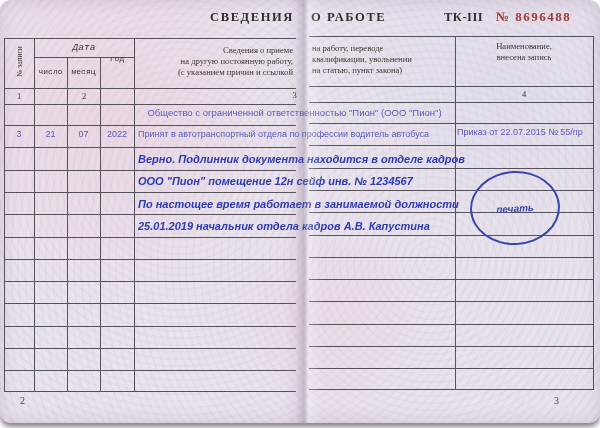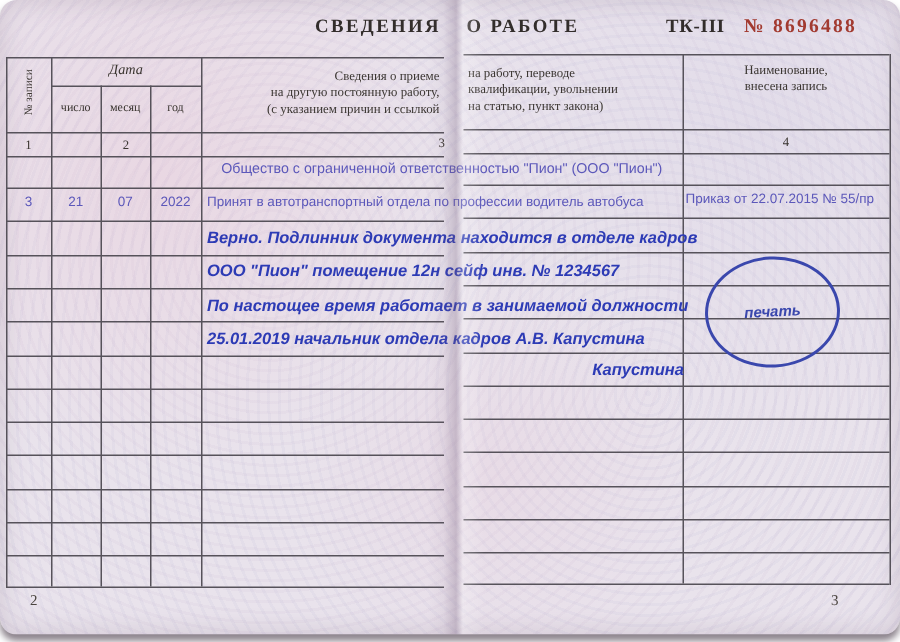--- a/index.html
+++ b/index.html
@@ -23,21 +23,21 @@
     box-shadow: 0 4px 5px rgba(45,30,45,.55), inset 0 0 18px rgba(120,95,120,.22);
     overflow:hidden;
   }
   .fold{
     position:absolute;top:0;bottom:0;left:285px;width:38px;
     background:linear-gradient(90deg, rgba(255,255,255,0) 0%, rgba(118,96,126,.07) 28%, rgba(118,96,126,.30) 50%, rgba(255,255,255,.25) 62%, rgba(255,255,255,0) 100%);
     z-index:5;pointer-events:none;
   }
   .rule{position:absolute;background:#56525a;z-index:1;}
   .txt{position:absolute;z-index:3;white-space:nowrap;}
-  .print{color:#3a3530;font-family:Liberation Serif, serif;}
+  .print{color:#3a3530;font-family:Liberation Mono, monospace;}
   .title{font-weight:bold;font-size:12.5px;letter-spacing:1.6px;color:#322d2b;}
   .serial{font-weight:bold;font-size:13px;letter-spacing:1.5px;color:#a23a30;}
   .hdr-small{font-size:8.6px;line-height:11px;color:#3b3632;font-family:"Liberation Serif", serif;white-space:normal;}
   .colnum{font-size:8.5px;color:#3a3530;text-align:center;}
   .typed{font-family:"Liberation Sans", sans-serif;font-size:9px;color:#5c58ba;}
   .note{font-family:"Liberation Sans", sans-serif;font-size:11px;font-weight:bold;font-style:italic;color:#2d3bb5;}
   .vert-label{
     position:absolute;left:-7px;top:57px;width:52px;text-align:center;
     transform:rotate(-90deg);font-size:7.5px;color:#3b3632;z-index:3;
     font-family:"Liberation Serif", serif;
@@ -63,21 +63,21 @@
 
   <div class="txt title rt" style="left:148px;top:10px;width:146px;">СВЕДЕНИЯ</div>
   <div class="txt title" style="left:311px;top:10px;">О РАБОТЕ</div>
   <div class="txt title" style="left:444px;top:10px;letter-spacing:.5px;">ТК-III</div>
   <div class="txt serial" style="left:496px;top:9px;">№ 8696488</div>
 
   <div class="vert-label">№ записи</div>
   <div class="txt print ctr" style="left:34px;top:42px;width:100px;font-size:9.5px;font-style:italic;">Дата</div>
   <div class="txt print ctr" style="left:34px;top:67px;width:33px;font-size:8px;text-align:center;">число</div>
   <div class="txt print ctr" style="left:67px;top:67px;width:33px;font-size:8px;">месяц</div>
-  <div class="txt print ctr" style="left:100px;top:67px;width:34px;font-size:8px;">год</div>
+  <div class="txt print ctr" style="left:100px;top:54px;width:34px;font-size:8px;">год</div>
 
   <div class="txt hdr-small rt" style="left:140px;top:45px;width:153px;">
     <div>Сведения о приеме</div>
     <div>на другую постоянную работу,</div>
     <div>(с указанием причин и ссылкой</div>
   </div>
   <div class="txt hdr-small" style="left:312px;top:43px;width:150px;">
     <div>на работу, переводе</div>
     <div>квалификации, увольнении</div>
     <div>на статью, пункт закона)</div>
@@ -98,21 +98,20 @@
   <div class="txt typed ctr" style="left:34px;top:129px;width:33px;">21</div>
   <div class="txt typed ctr" style="left:67px;top:129px;width:33px;">07</div>
   <div class="txt typed ctr" style="left:100px;top:129px;width:34px;">2022</div>
   <div class="txt typed" style="left:138px;top:129px;">Принят в автотранспортный отдела по профессии водитель автобуса</div>
   <div class="txt typed" style="left:457px;top:127px;">Приказ от 22.07.2015 № 55/пр</div>
 
   <div class="txt note" style="left:138px;top:153px;">Верно. Подлинник документа находится в отделе кадров</div>
   <div class="txt note" style="left:138px;top:175px;">ООО "Пион" помещение 12н сейф инв. № 1234567</div>
   <div class="txt note" style="left:138px;top:198px;">По настощее время работает в занимаемой должности</div>
   <div class="txt note" style="left:138px;top:220px;">25.01.2019 начальник отдела кадров А.В. Капустина</div>
-  <div class="txt note rt" style="left:134px;top:241px;width:322px;">Капустина</div>
 
   <div class="stamp">
     <span>печать</span>
   </div>
 
   <div class="txt pgnum" style="left:20px;top:395px;">2</div>
   <div class="txt pgnum" style="left:554px;top:395px;">3</div>
 
   <div class="fold"></div>
 <div class="rule" style="left: 4px; top: 38px; width: 292px; height: 1px;"></div>

